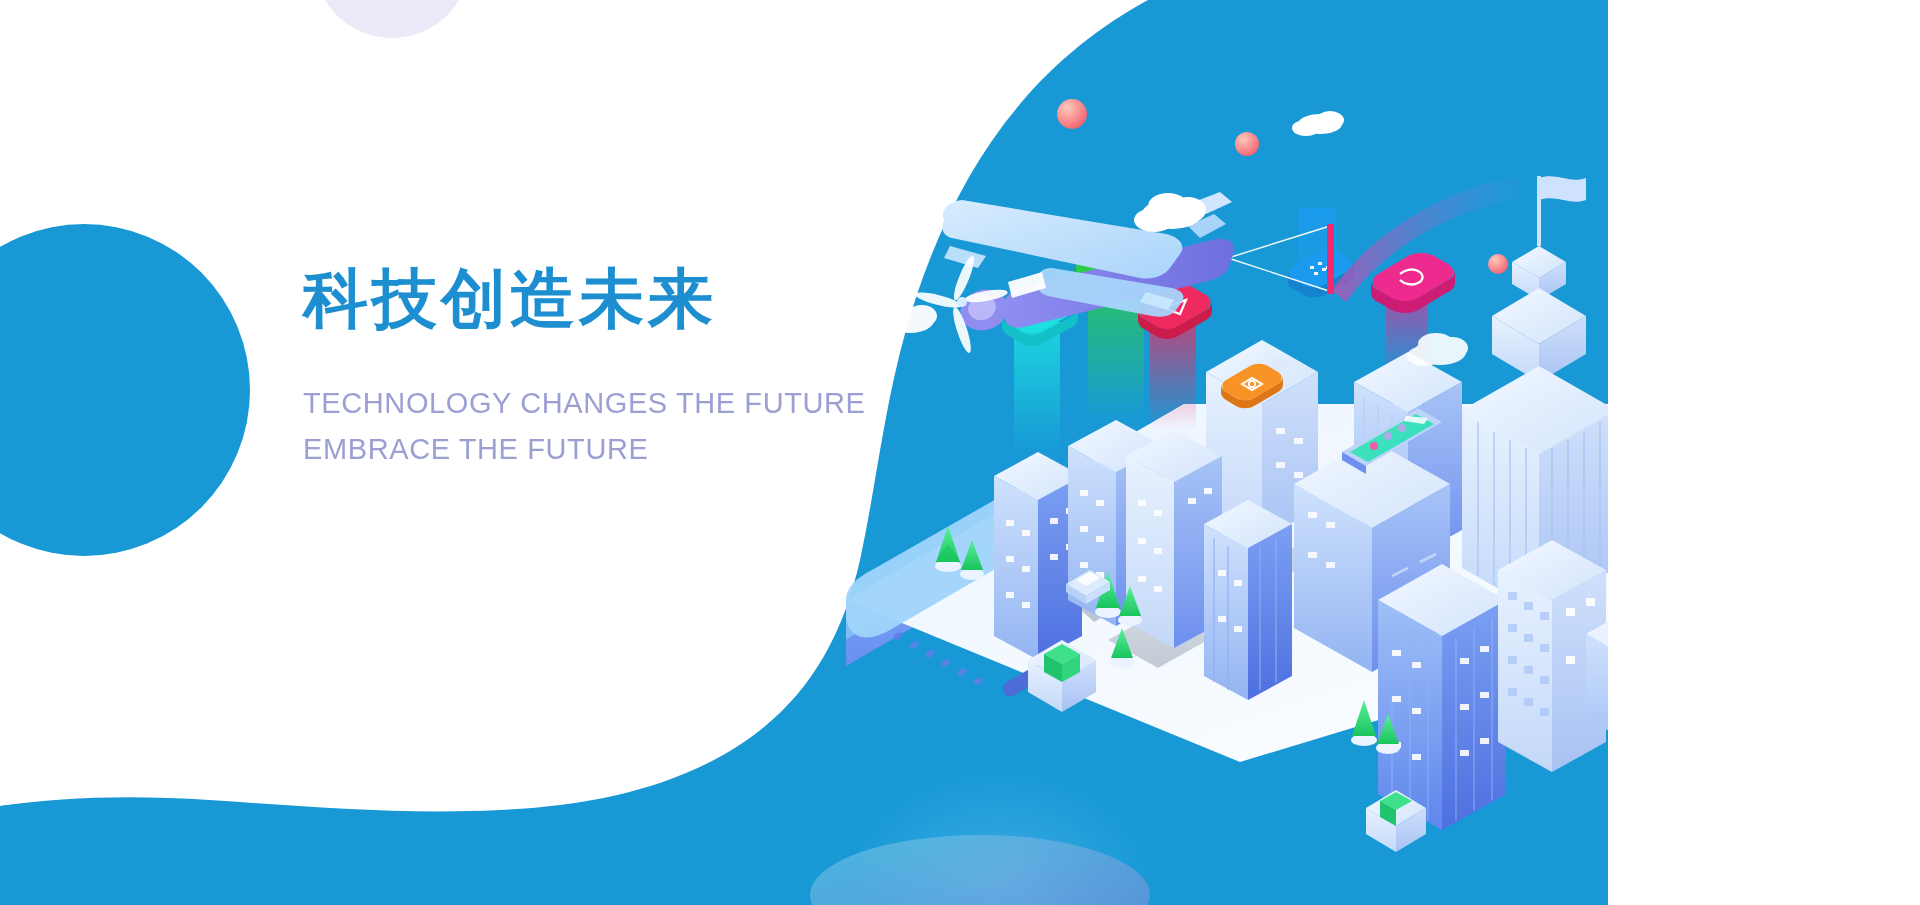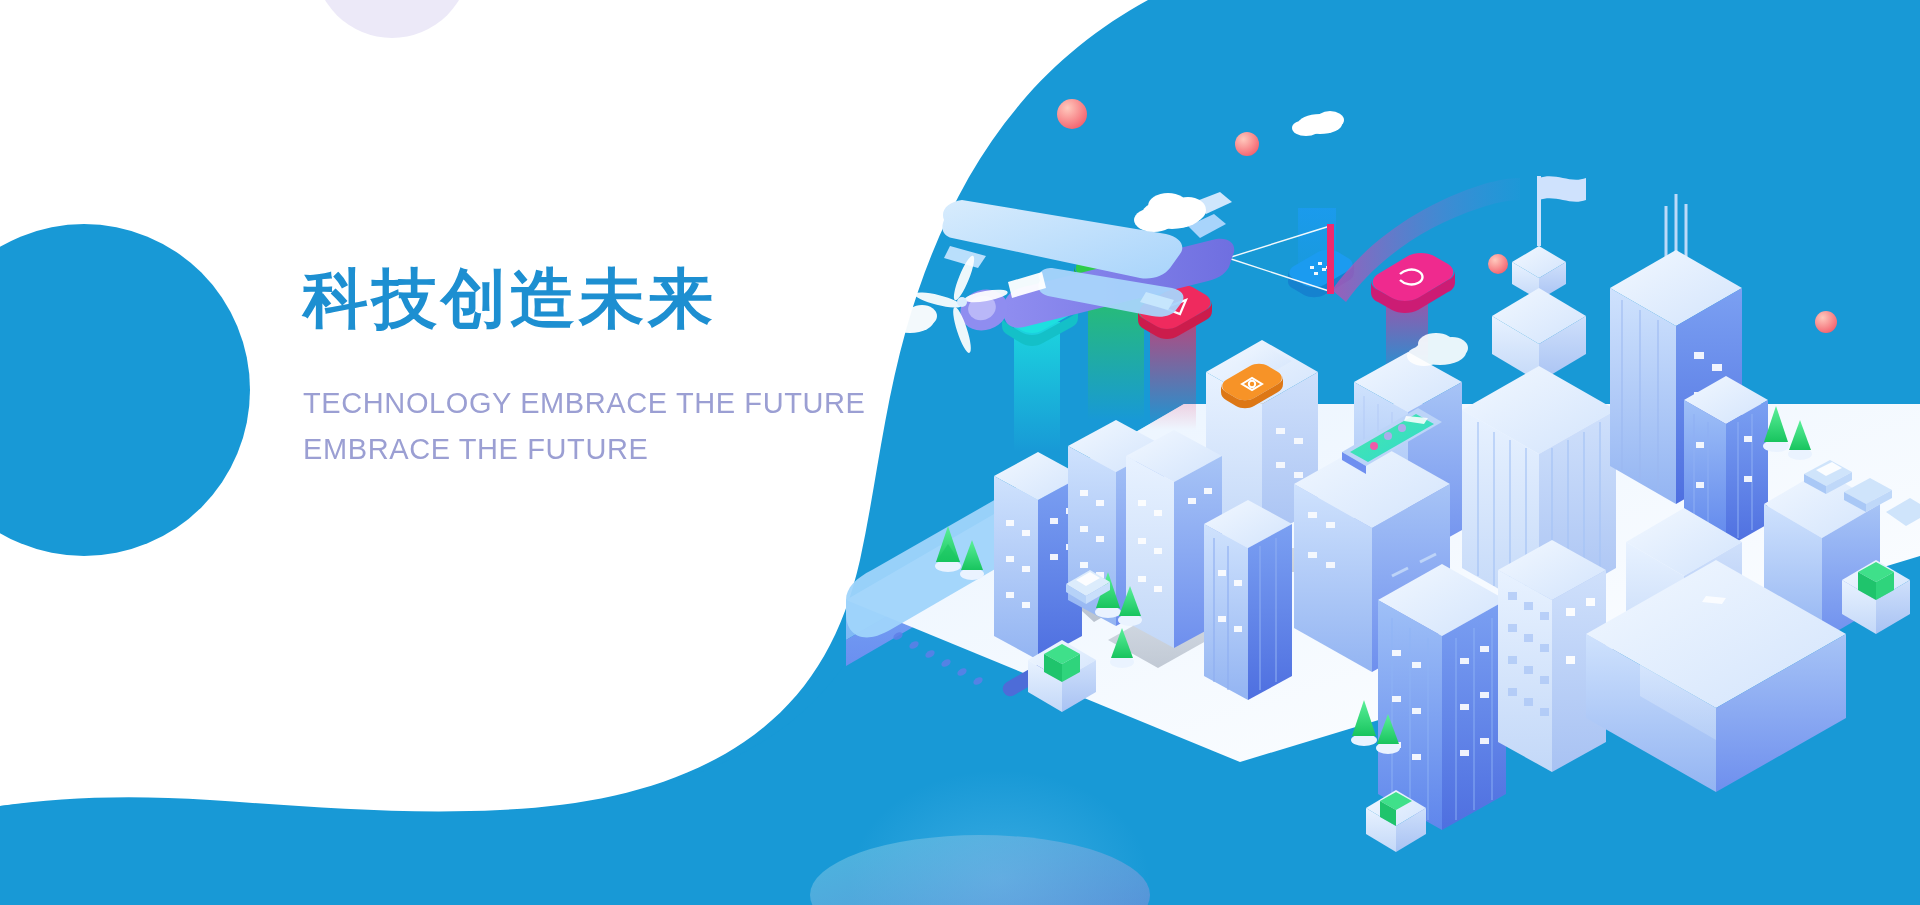--- a/index.html
+++ b/index.html
@@ -4,21 +4,21 @@
 <style>
   * { margin:0; padding:0; box-sizing:border-box; }
   html,body { width:1920px; height:905px; overflow:hidden; }
   body {
     font-family:"Liberation Sans", sans-serif;
     background:#ffffff;
     position:relative;
   }
   #banner {
     position:absolute; left:0; top:0;
-    width:1920px; height:905px;
+    width:1608px; height:905px;
     overflow:hidden;
     background:#ffffff;
   }
   .layer { position:absolute; left:0; top:0; width:1920px; height:905px; }
   svg.layer { display:block; }
 
   
   #copy {
     position:absolute;
     left:303px; top:252px;
@@ -686,18 +686,18 @@
       </g>
       <g>
         <path fill="#cfe4fb" d="M1886,512 L1910,498 L1920,504 L1920,518 L1906,526 Z"></path>
       </g>
     </g>
   </svg>
 
   <div id="copy">
     <div class="headline">科技创造未来</div>
     <div id="subcopy">
-      <div class="sub-line">TECHNOLOGY EMBRACE THE FUTURE</div>
+      <div class="sub-line">TECHNOLOGY CHANGES THE FUTURE</div>
       <div class="sub-line">EMBRACE THE FUTURE</div>
     </div>
   </div>
 
 </div>
 
 </body></html>

